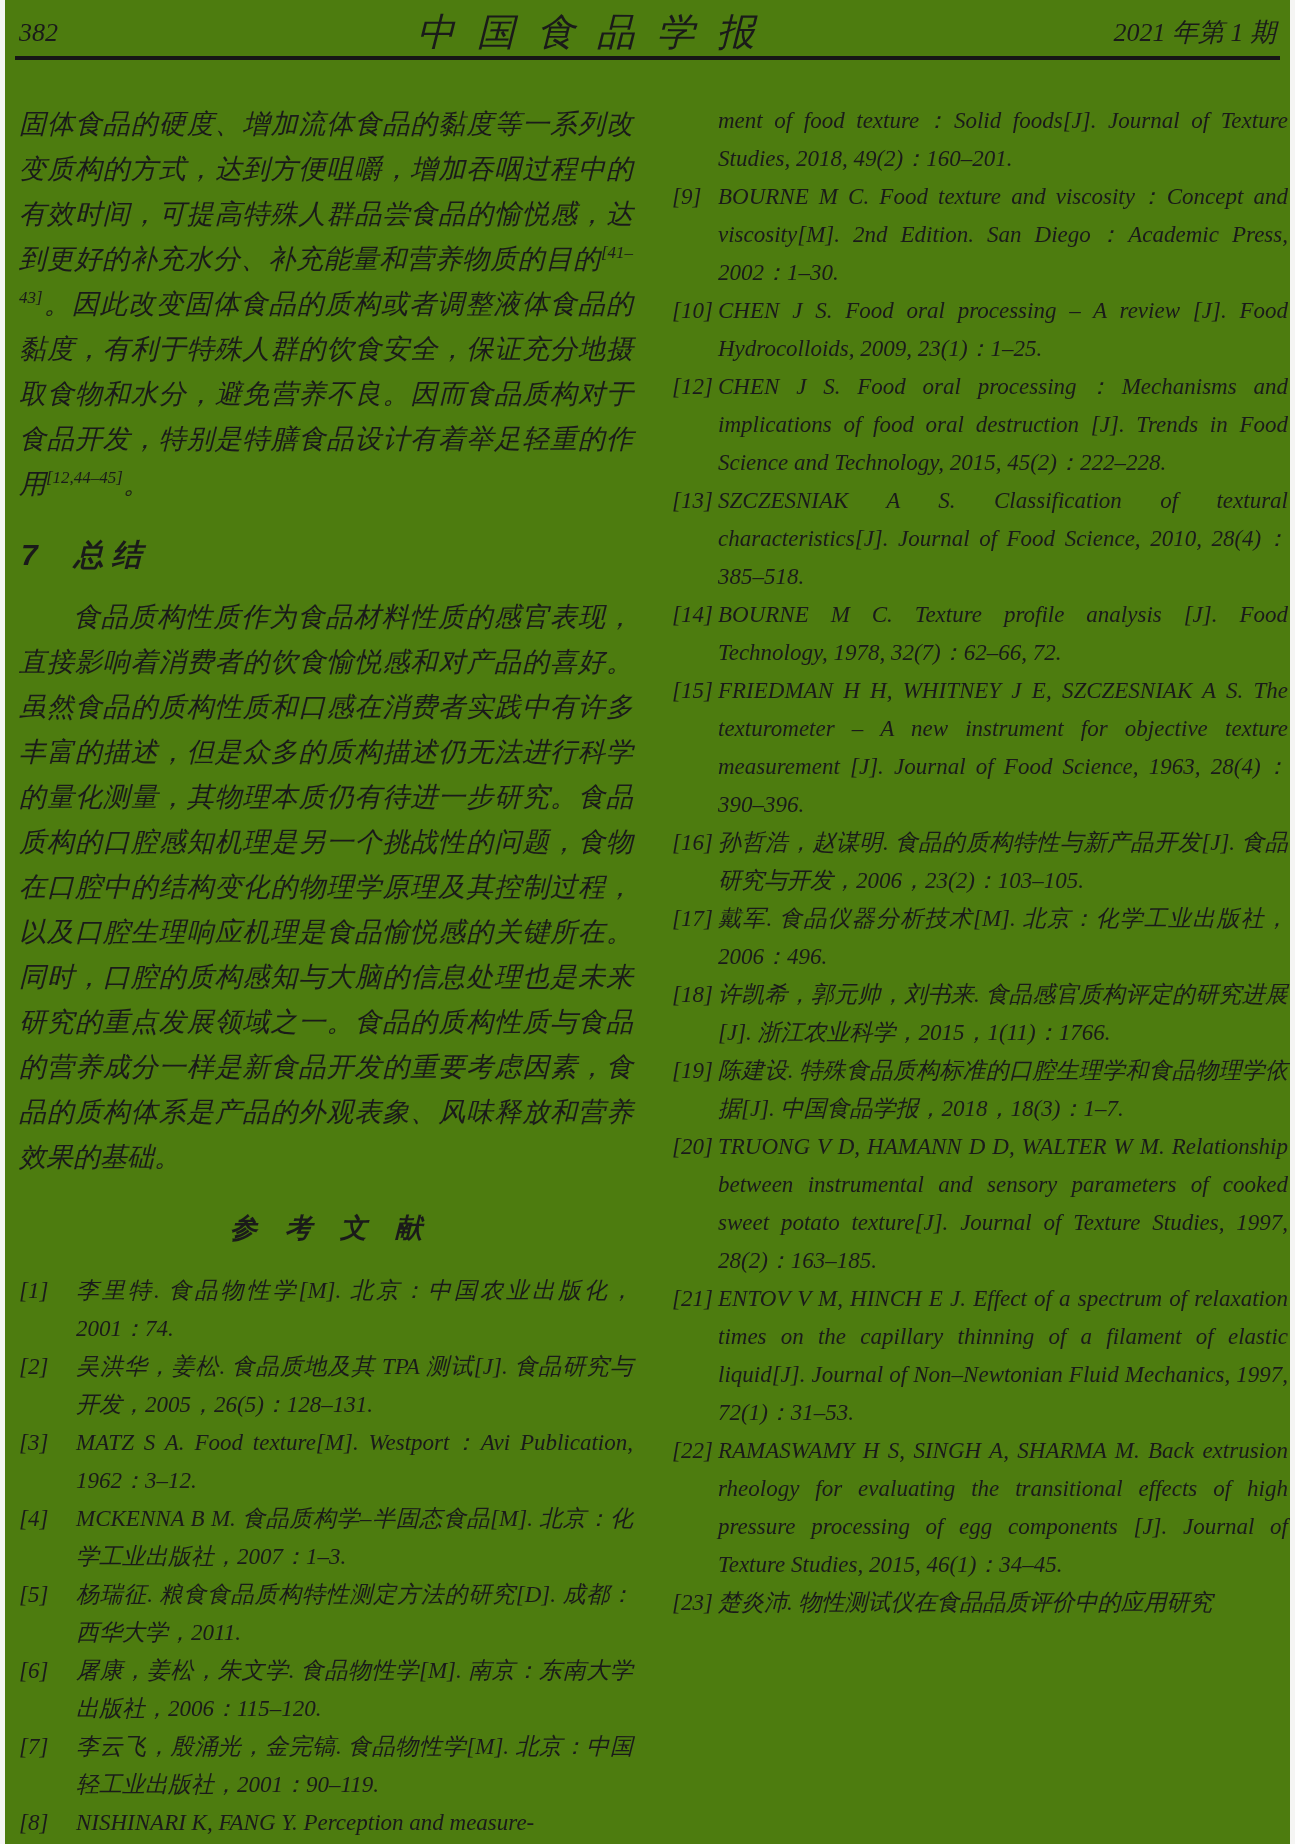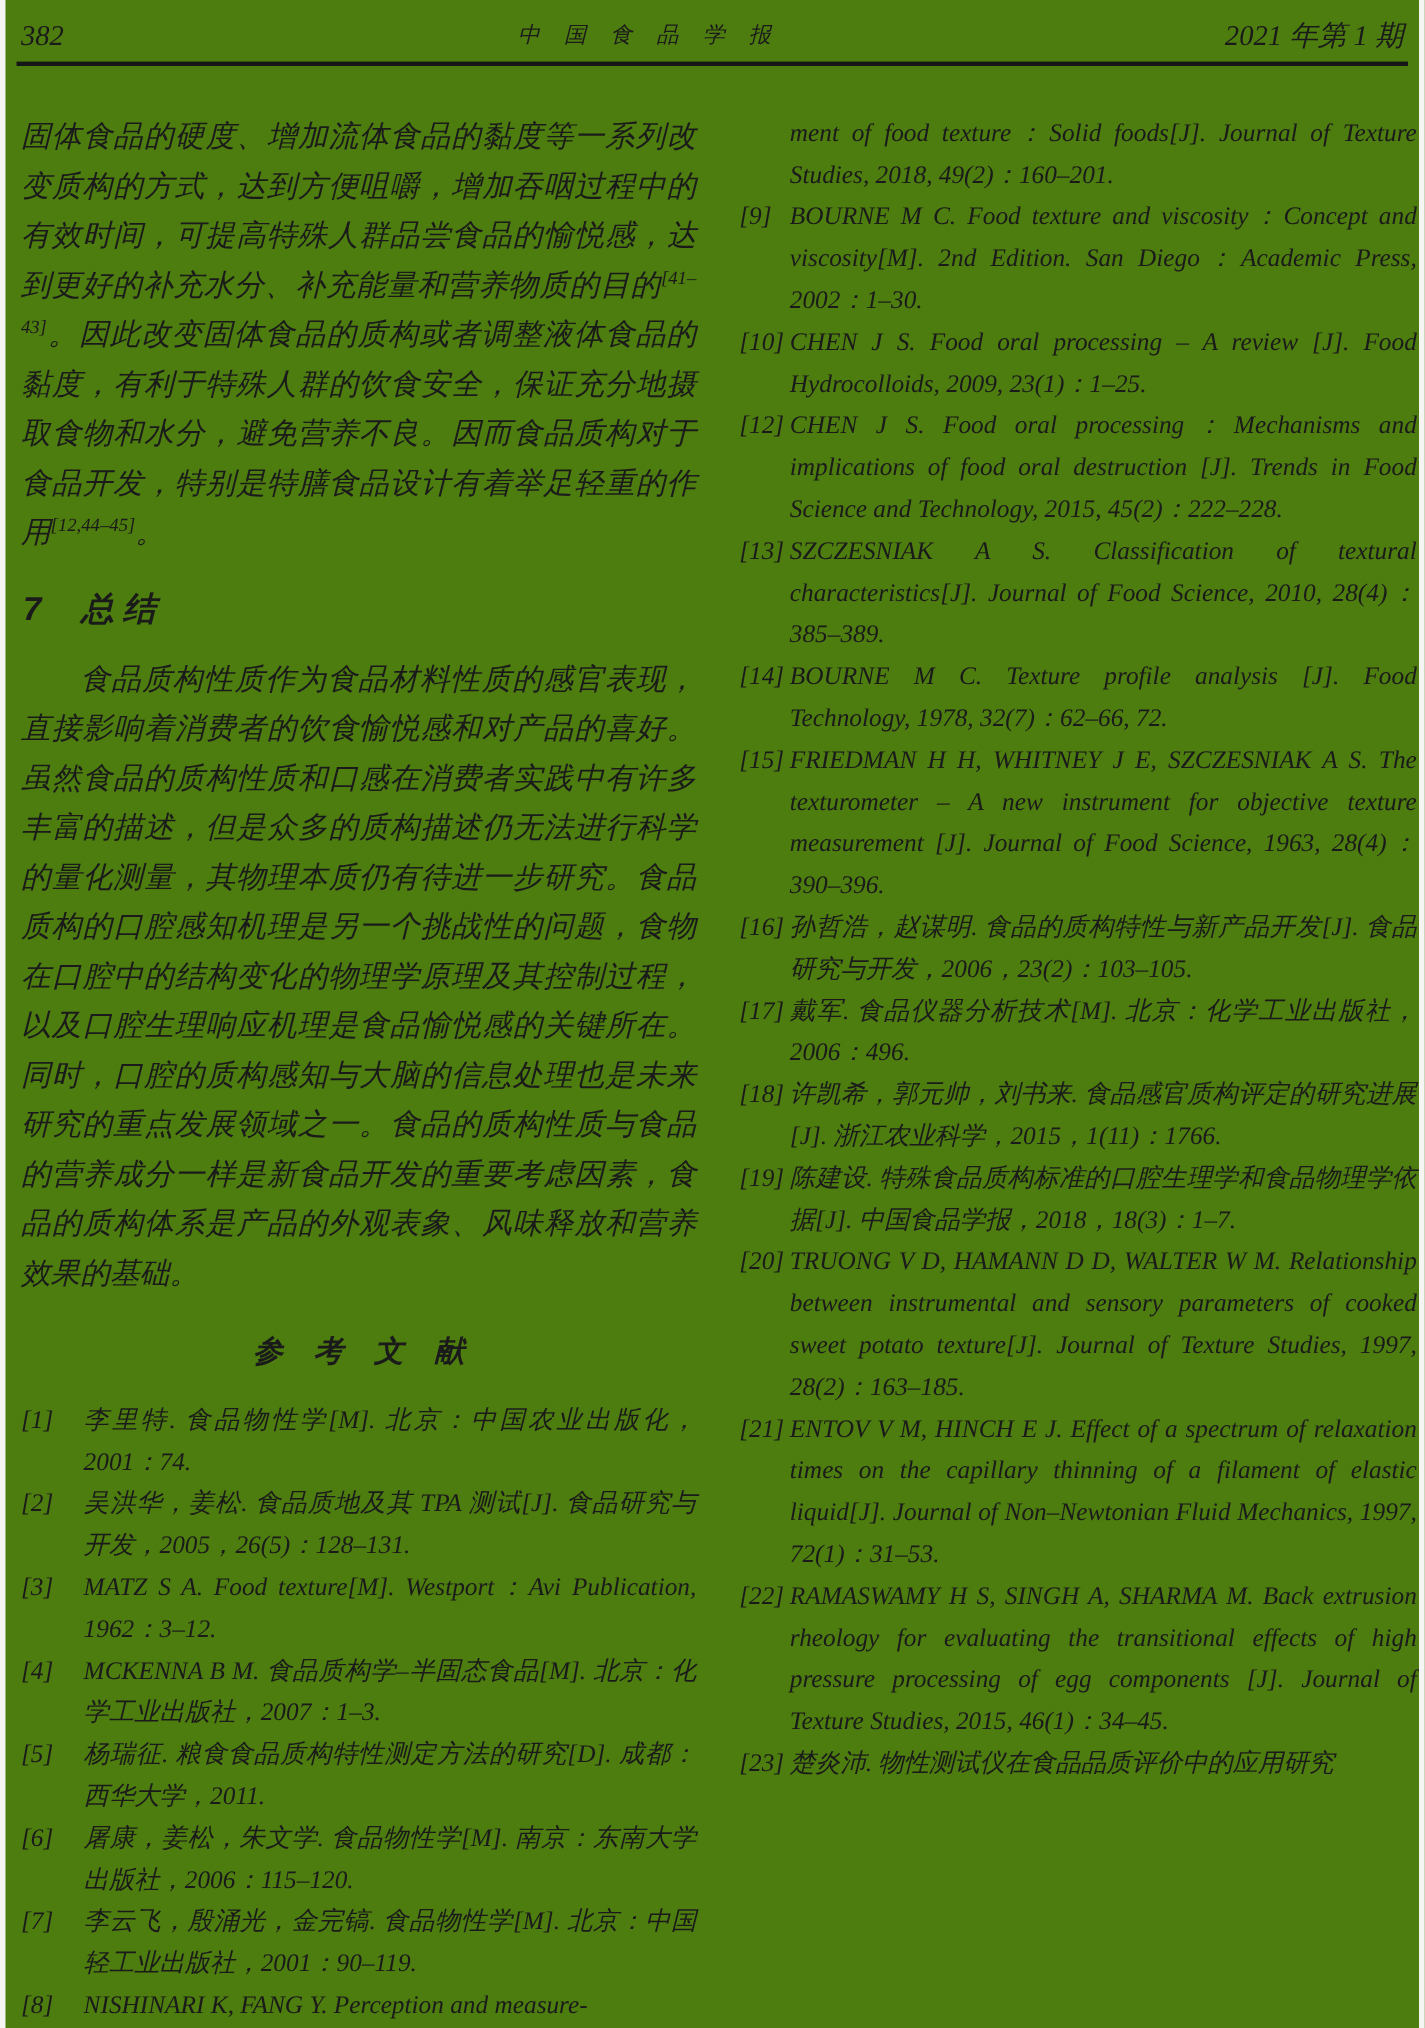--- a/index.html
+++ b/index.html
@@ -23,21 +23,21 @@
     display: flex;
     justify-content: space-between;
     align-items: flex-end;
     padding: 16px 14px 0 14px;
   }
   .page-number {
     font-size: 26px;
     line-height: 30px;
   }
   .journal-title {
-    font-size: 20px;
+    font-size: 38px;
     line-height: 32px;
     letter-spacing: 22px;
     padding-left: 22px; 
     white-space: nowrap;
   }
   .issue-label {
     font-size: 26px;
     line-height: 30px;
     white-space: nowrap;
   }
@@ -181,21 +181,21 @@
         <div class="ref-item">
           <span class="ref-label">[10]</span>
           <span class="ref-text">CHEN J S. Food oral processing – A review [J]. Food Hydrocolloids, 2009, 23(1)：1–25.</span>
         </div>
         <div class="ref-item">
           <span class="ref-label">[12]</span>
           <span class="ref-text">CHEN J S. Food oral processing：Mechanisms and implications of food oral destruction [J]. Trends in Food Science and Technology, 2015, 45(2)：222–228.</span>
         </div>
         <div class="ref-item">
           <span class="ref-label">[13]</span>
-          <span class="ref-text">SZCZESNIAK A S. Classification of textural characteristics[J]. Journal of Food Science, 2010, 28(4)：385–389.</span>
+          <span class="ref-text">SZCZESNIAK A S. Classification of textural characteristics[J]. Journal of Food Science, 2010, 28(4)：385–518.</span>
         </div>
         <div class="ref-item">
           <span class="ref-label">[14]</span>
           <span class="ref-text">BOURNE M C. Texture profile analysis [J]. Food Technology, 1978, 32(7)：62–66, 72.</span>
         </div>
         <div class="ref-item">
           <span class="ref-label">[15]</span>
           <span class="ref-text">FRIEDMAN H H, WHITNEY J E, SZCZESNIAK A S. The texturometer – A new instrument for objective texture measurement [J]. Journal of Food Science, 1963, 28(4)：390–396.</span>
         </div>
         <div class="ref-item">

